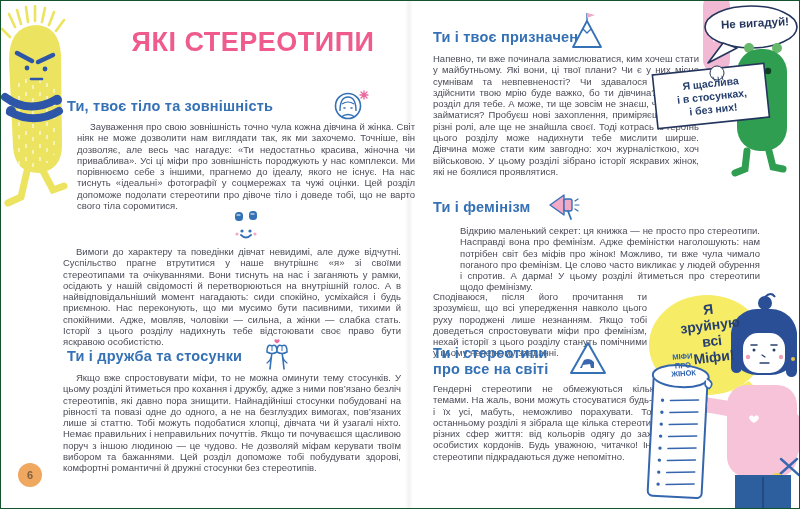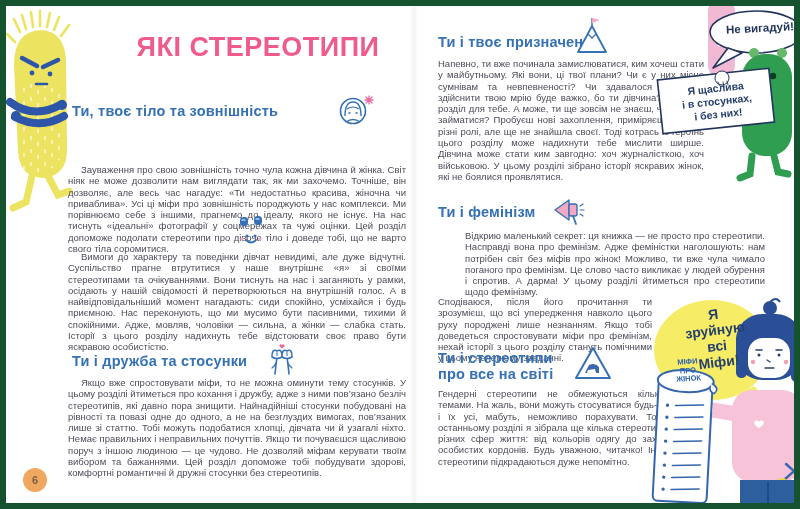--- a/index.html
+++ b/index.html
@@ -1,32 +1,32 @@
 <!DOCTYPE html>
 <html><head>
 <meta charset="utf-8">
 <style>
   html,body{margin:0;padding:0;background:#eceff1;}
   #spread{
     position:relative; width:800px; height:509px; margin:0 auto;
-    background:#ffffff; border:6px solid #14532d; box-sizing:border-box;
+    background:#ffffff; border:1px solid #14532d; box-sizing:border-box;
     font-family:"Liberation Sans", sans-serif; overflow:hidden;
   }
   .abs{position:absolute;}
   .gutter{left:404px;top:0;width:8px;height:509px;
     background:linear-gradient(90deg,rgba(0,0,0,0) 0%,rgba(0,0,0,.05) 50%,rgba(0,0,0,0) 100%);}
   
   .title{left:96px;top:26px;width:312px;text-align:center;color:#ee5b8c;
     font-weight:bold;font-size:27px;line-height:31px;letter-spacing:.5px;}
   .heading{color:#3571b5;font-weight:bold;font-size:14.5px;line-height:16px;letter-spacing:.2px;}
   .para{color:#4b4c58;font-size:9.5px;line-height:11.3px;text-align:justify;}
   .indent{text-indent:13px;}
   
   .s1h{left:66px;top:97px;}  .i1{left:330px;top:86px;}
-  .p1{left:62px;top:120px;width:338px;margin-top:38px;}
+  .p1{left:76px;top:120px;width:338px;}
   .s2h{left:66px;top:221px;} .i2{left:228px;top:208px;}
   .p2{left:62px;top:245px;width:338px;}
   .s3h{left:66px;top:347px;} .i3{left:258px;top:336px;}
   .p3{left:62px;top:371px;width:338px;}
   .pagenum{left:17px;top:462px;width:24px;height:24px;border-radius:50%;
     background:#f0a860;color:#7d6142;font-size:11px;font-weight:bold;
     display:flex;align-items:center;justify-content:center;}
   
   .s4h{left:432px;top:28px;}  .i4{left:566px;top:8px;}
   .p4{left:432px;top:52px;width:266px;}

